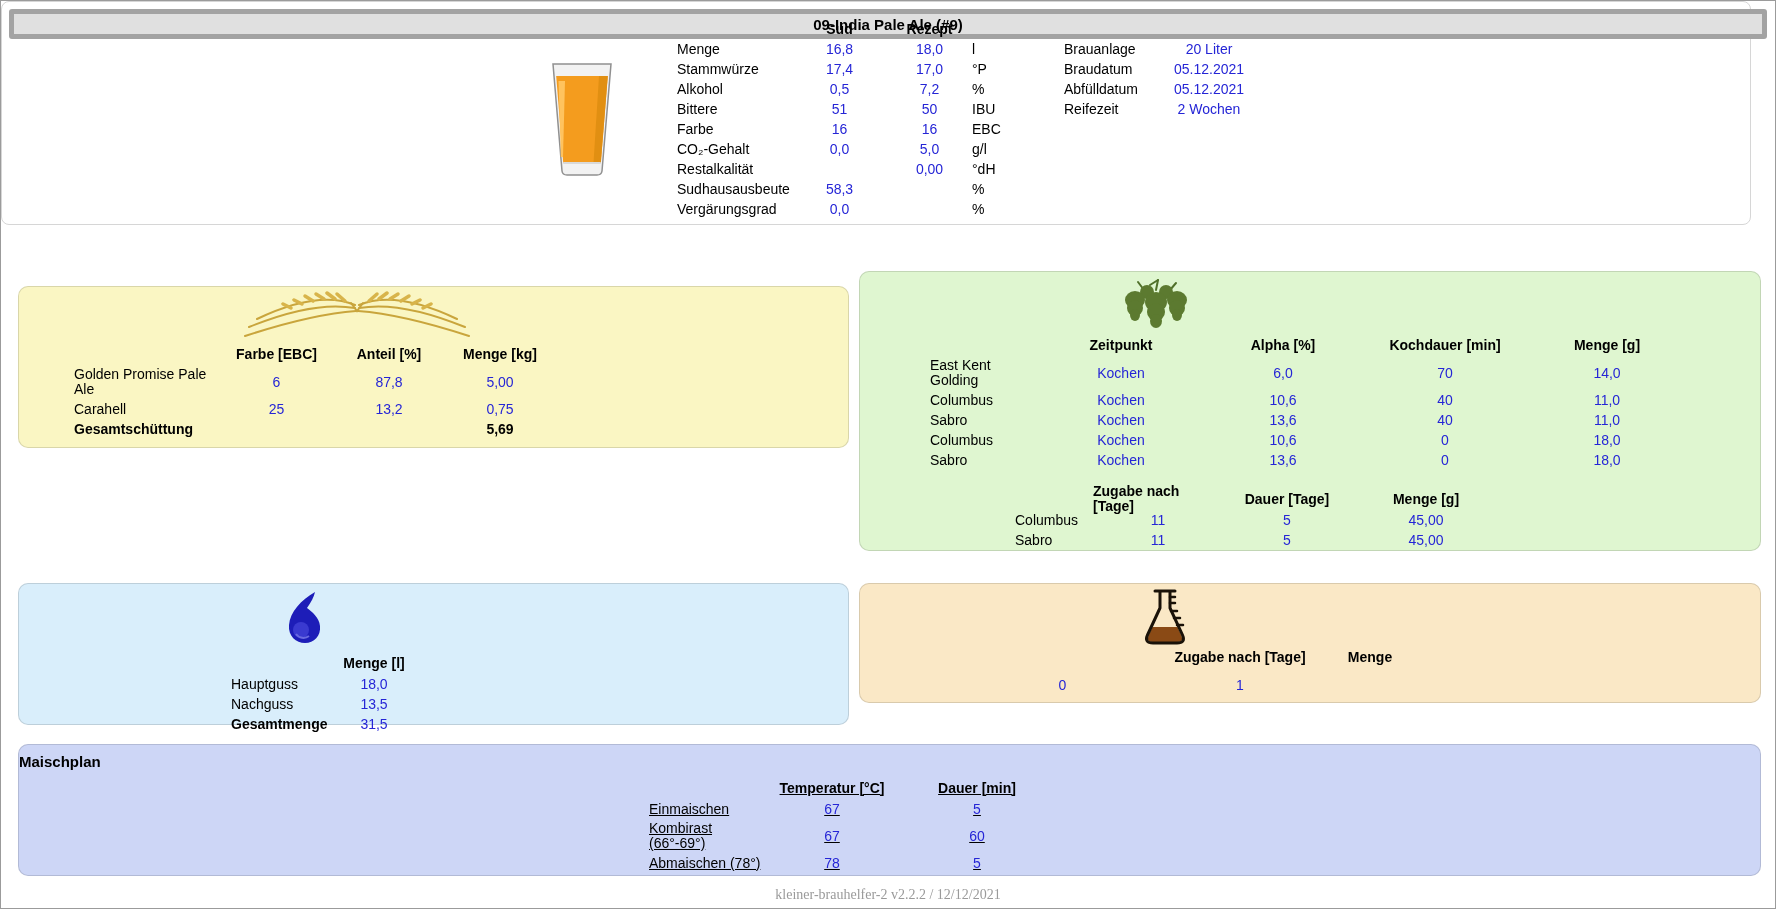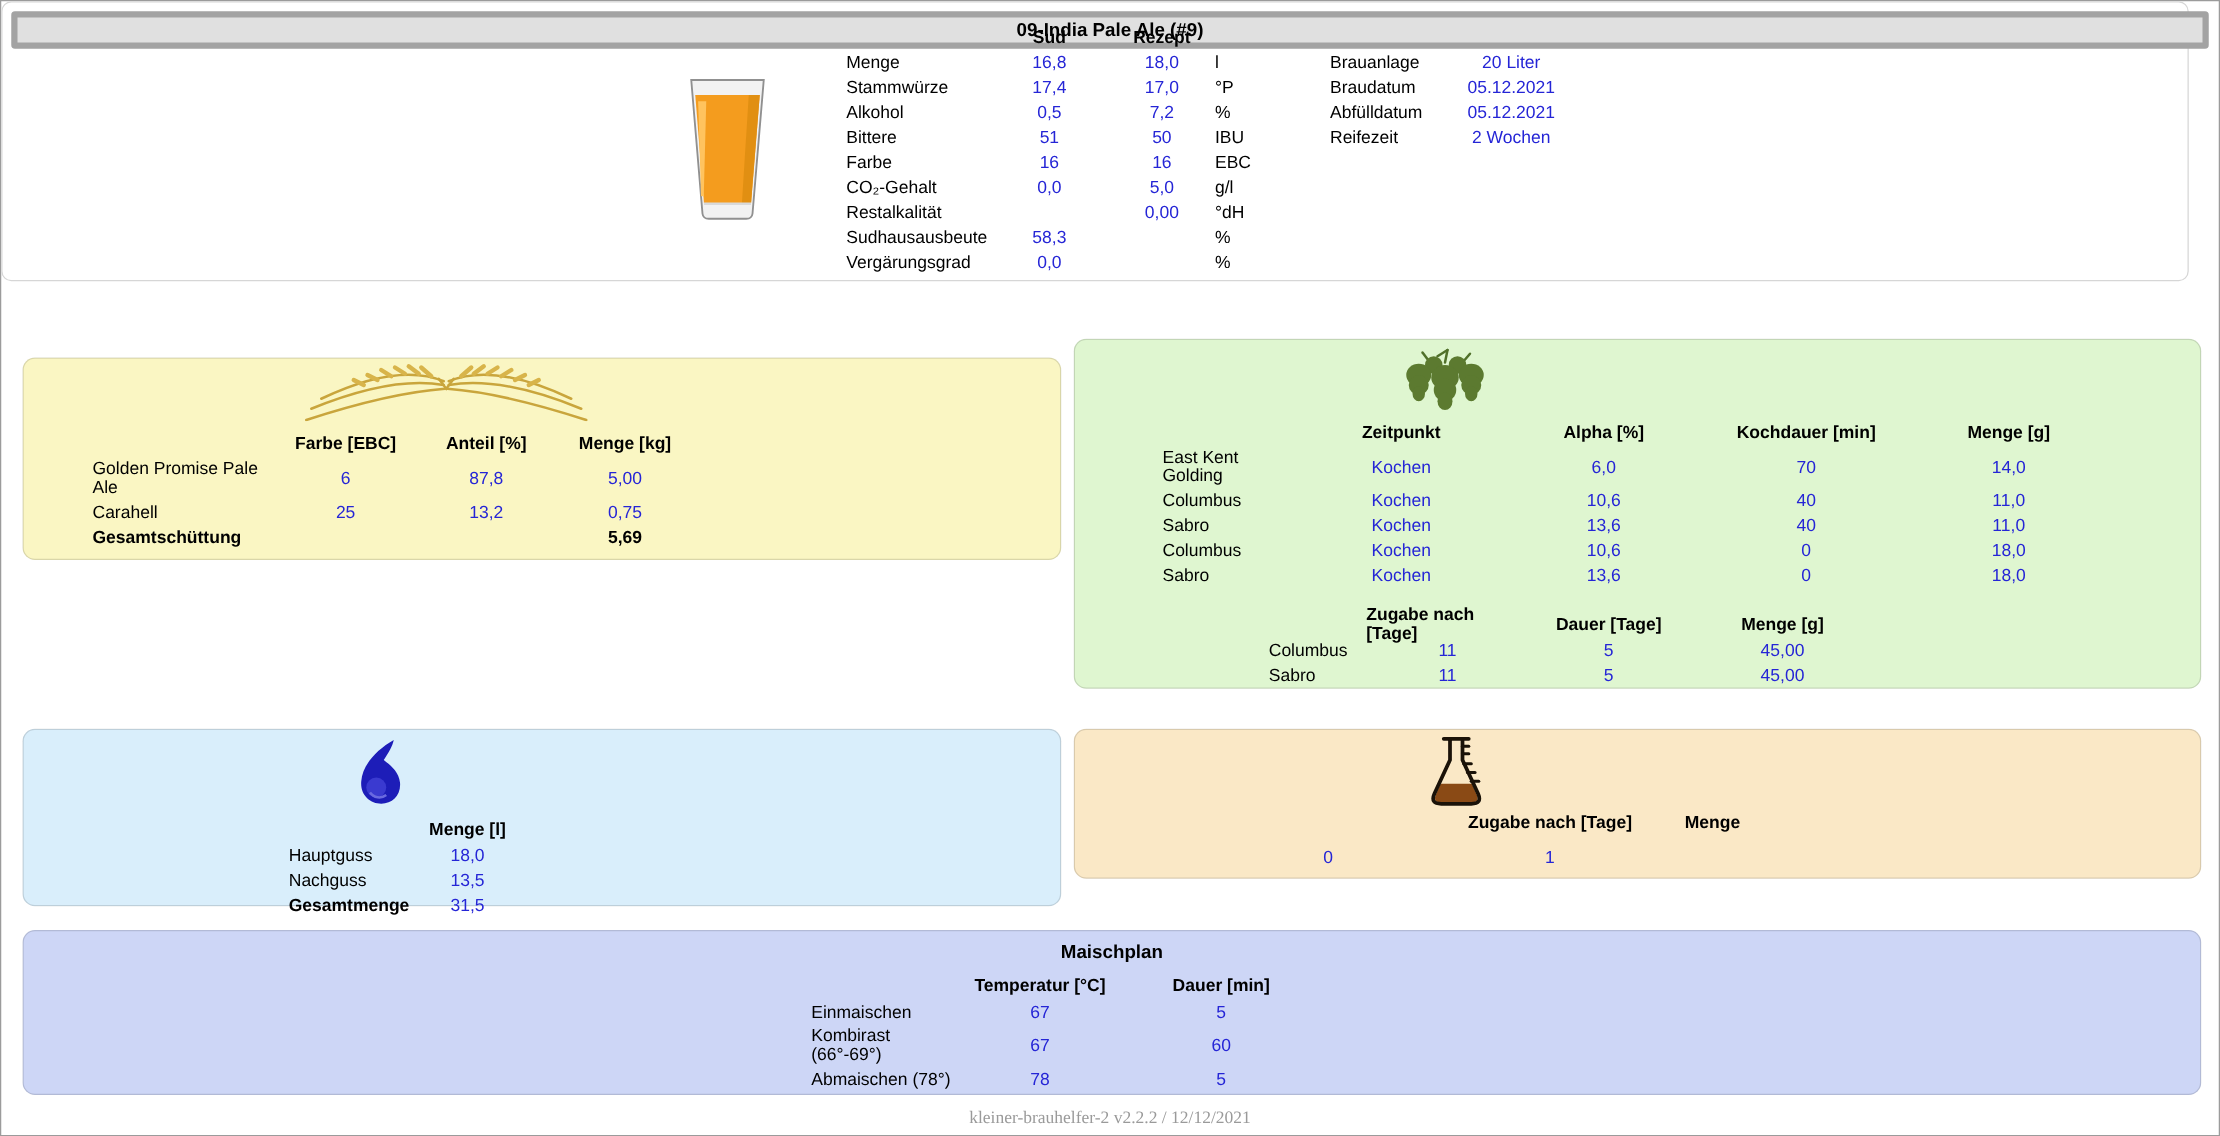--- a/index.html
+++ b/index.html
@@ -17,21 +17,21 @@
   .waterbox{left:17px;top:582px;width:831px;height:142px;background:var(--box-blue,#D9EEFB);}
   .yeastbox{left:858px;top:582px;width:902px;height:120px;background:var(--box-orange,#FAE8C6);}
   .mashbox{left:17px;top:743px;width:1743px;height:132px;background:var(--box-lavender,#CDD6F6);}
   .t{position:absolute;display:grid;}
   .t > div{display:flex;align-items:center;line-height:15px;}
   .h{font-weight:bold;justify-content:center;text-align:left;}
   .v{color:var(--blue,#2525d6);justify-content:center;text-align:center;}
   .b{font-weight:bold;}
   .n{padding-right:8px;}
   .icon{position:absolute;}
-  .boxtitle{position:absolute;left:0;width:100%;text-align:center;font-weight:bold;font-size:15px;}
+  .boxtitle{position:absolute;left:0;width:100%;font-weight:bold;font-size:15px;}
   .footer{position:absolute;left:0;top:886px;width:100%;text-align:center;color:var(--footer-gray,#9a9a9a);font-family:Liberation Serif, serif;}
 </style>
 </head>
 <body>
 
 <div class="page">
 
   <div class="titlebar">
     <span>09-India Pale Ale (#9)</span>
   </div>
@@ -280,21 +280,21 @@
       <div class="h">Menge</div>
 
       <div class="v">0</div>
       <div class="v">1</div>
     </div>
   </div>
 
   <div class="box mashbox">
     <div class="boxtitle" style="top:8px;">Maischplan</div>
 
-    <div class="t" style="left:630px;top:32px;grid-template-columns:128px 110px 180px;grid-template-rows:22px 20px 34px 20px;">
+    <div class="t" style="left:630px;top:32px;grid-template-columns:128px 110px 180px;grid-template-rows:22px 20px 34px 20px;text-decoration:underline;">
       <div></div>
       <div class="h">Temperatur [°C]</div>
       <div class="h">Dauer [min]</div>
 
       <div class="n">Einmaischen</div>
       <div class="v">67</div>
       <div class="v">5</div>
 
       <div class="n">Kombirast (66°-69°)</div>
       <div class="v">67</div>

